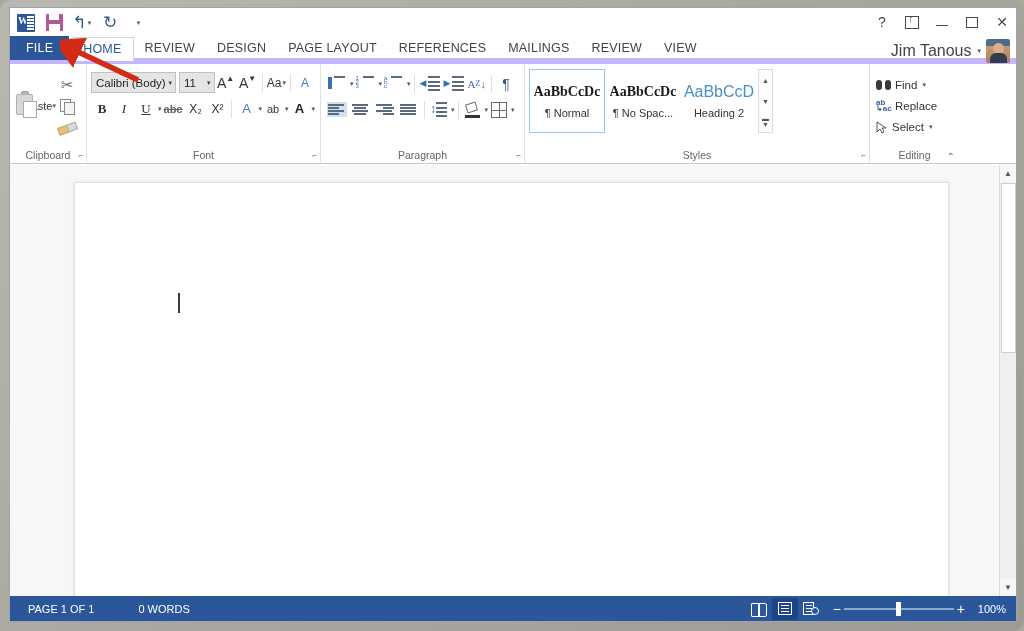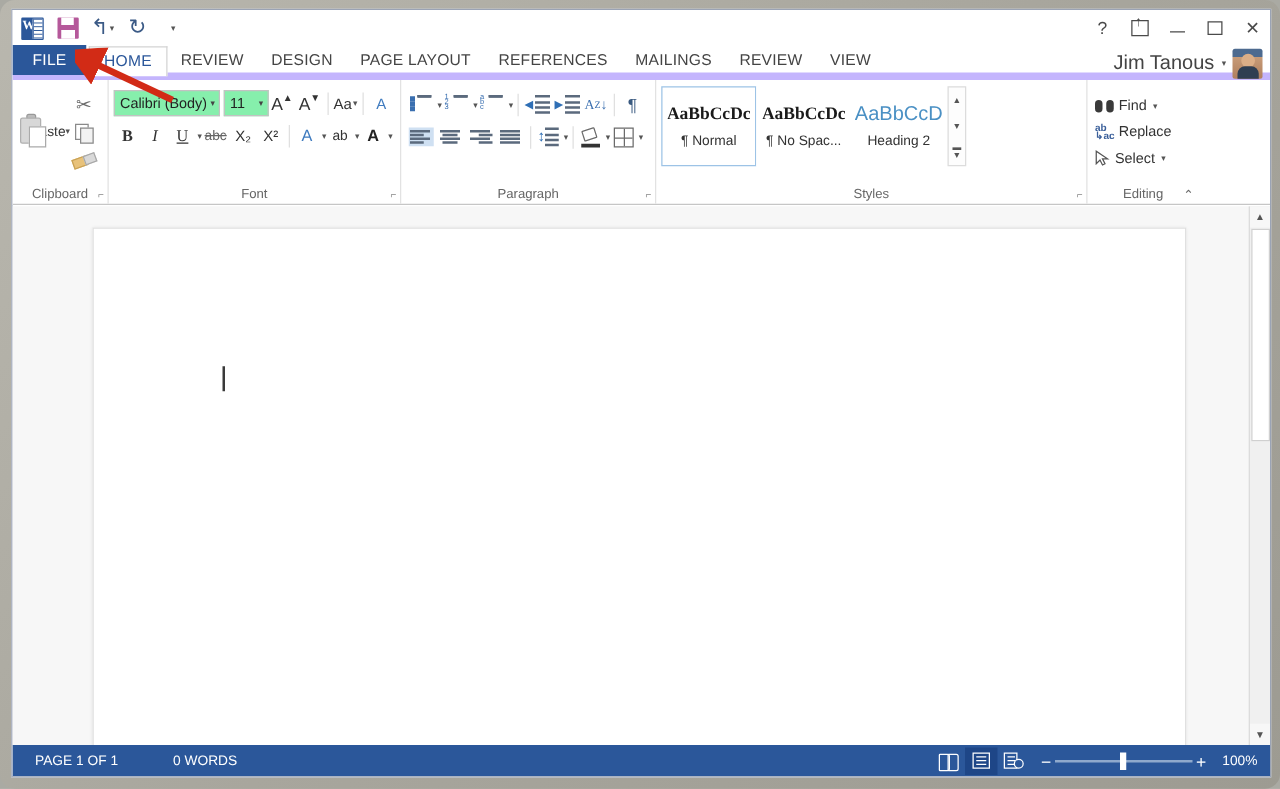--- a/index.html
+++ b/index.html
@@ -158,39 +158,39 @@
   .copy-ico::before{ content:""; position:absolute; left:0; top:0; width:9px; height:11px; border:1px solid #8a8a8a; background:#fff;}
   .copy-ico::after{ content:""; position:absolute; left:4px; top:3px; width:9px; height:11px; border:1px solid #8a8a8a; background:#f2f2f2;}
   .brush-ico { width:18px; height:14px; position:relative; }
   .brush-ico::before{ content:""; position:absolute; left:0; top:5px; width:10px; height:6px; background:#e8c27a; border:1px solid #c9a256; transform:rotate(-20deg); }
   .brush-ico::after{ content:""; position:absolute; left:9px; top:2px; width:8px; height:6px; background:#d9d9d9; border:1px solid #a8a8a8; transform:rotate(-20deg); }
 
   
   #g-font { width:234px; }
   .combo {
     display:flex; align-items:center; justify-content:space-between;
-    border:1px solid #c2c2c2; background:#86efac; height:21px; font-size:11.5px; color:#222;
+    border:1px solid #c2c2c2; background:#e5e5e5; height:21px; font-size:11.5px; color:#222;
     padding:0 3px 0 4px; cursor:pointer;
   }
   #font-name-combo { width:85px; }
   #font-size-combo { width:47px; margin-left:3px; }
   .combo .cval { overflow:hidden; white-space:nowrap; }
   .combo .ccaret { font-size:7px; color:#444; margin-left:3px; }
   .btn-ico {
     height:21px; min-width:22px; display:flex; align-items:center; justify-content:center;
     cursor:pointer; font-size:12px; color:#333; padding:0 2px;
   }
   .grow-a { font-size:14px; position:relative; }
   .grow-a sup { font-size:8px; position:relative; top:-4px; }
   .vsep { width:1px; height:18px; background:#e0e0e0; margin:0 3px; }
   .rrow2 { margin-top:5px; }
   .fmt-b { font-weight:bold; font-size:13px; font-family:"Liberation Serif",serif; }
   .fmt-i { font-style:italic; font-size:13px; font-family:"Liberation Serif",serif; }
   .fmt-u { text-decoration:underline; font-size:13px; font-family:"Liberation Serif",serif; }
-  .fmt-s { text-decoration:line-through; font-size:11px; color:#666; }
+  .fmt-s { text-decoration:line-through; font-size:11px; color:#666;font-weight:bold; }
   .caret-s { font-size:7px; color:#555; margin-left:1px; cursor:pointer; }
   .ta-eff { color:#3f7bbf; font-size:13px; }
   .hl-ico { position:relative; font-size:11px; color:#333; }
   .fc-ico { position:relative; font-size:13px; color:#222; font-weight:bold; }
   .clearfmt { position:relative; font-size:12px; color:#3f7bbf; }
 
   
   #g-paragraph { width:204px; }
   .list-ico { width:20px; height:15px; position:relative; }
   .list-ico i {

